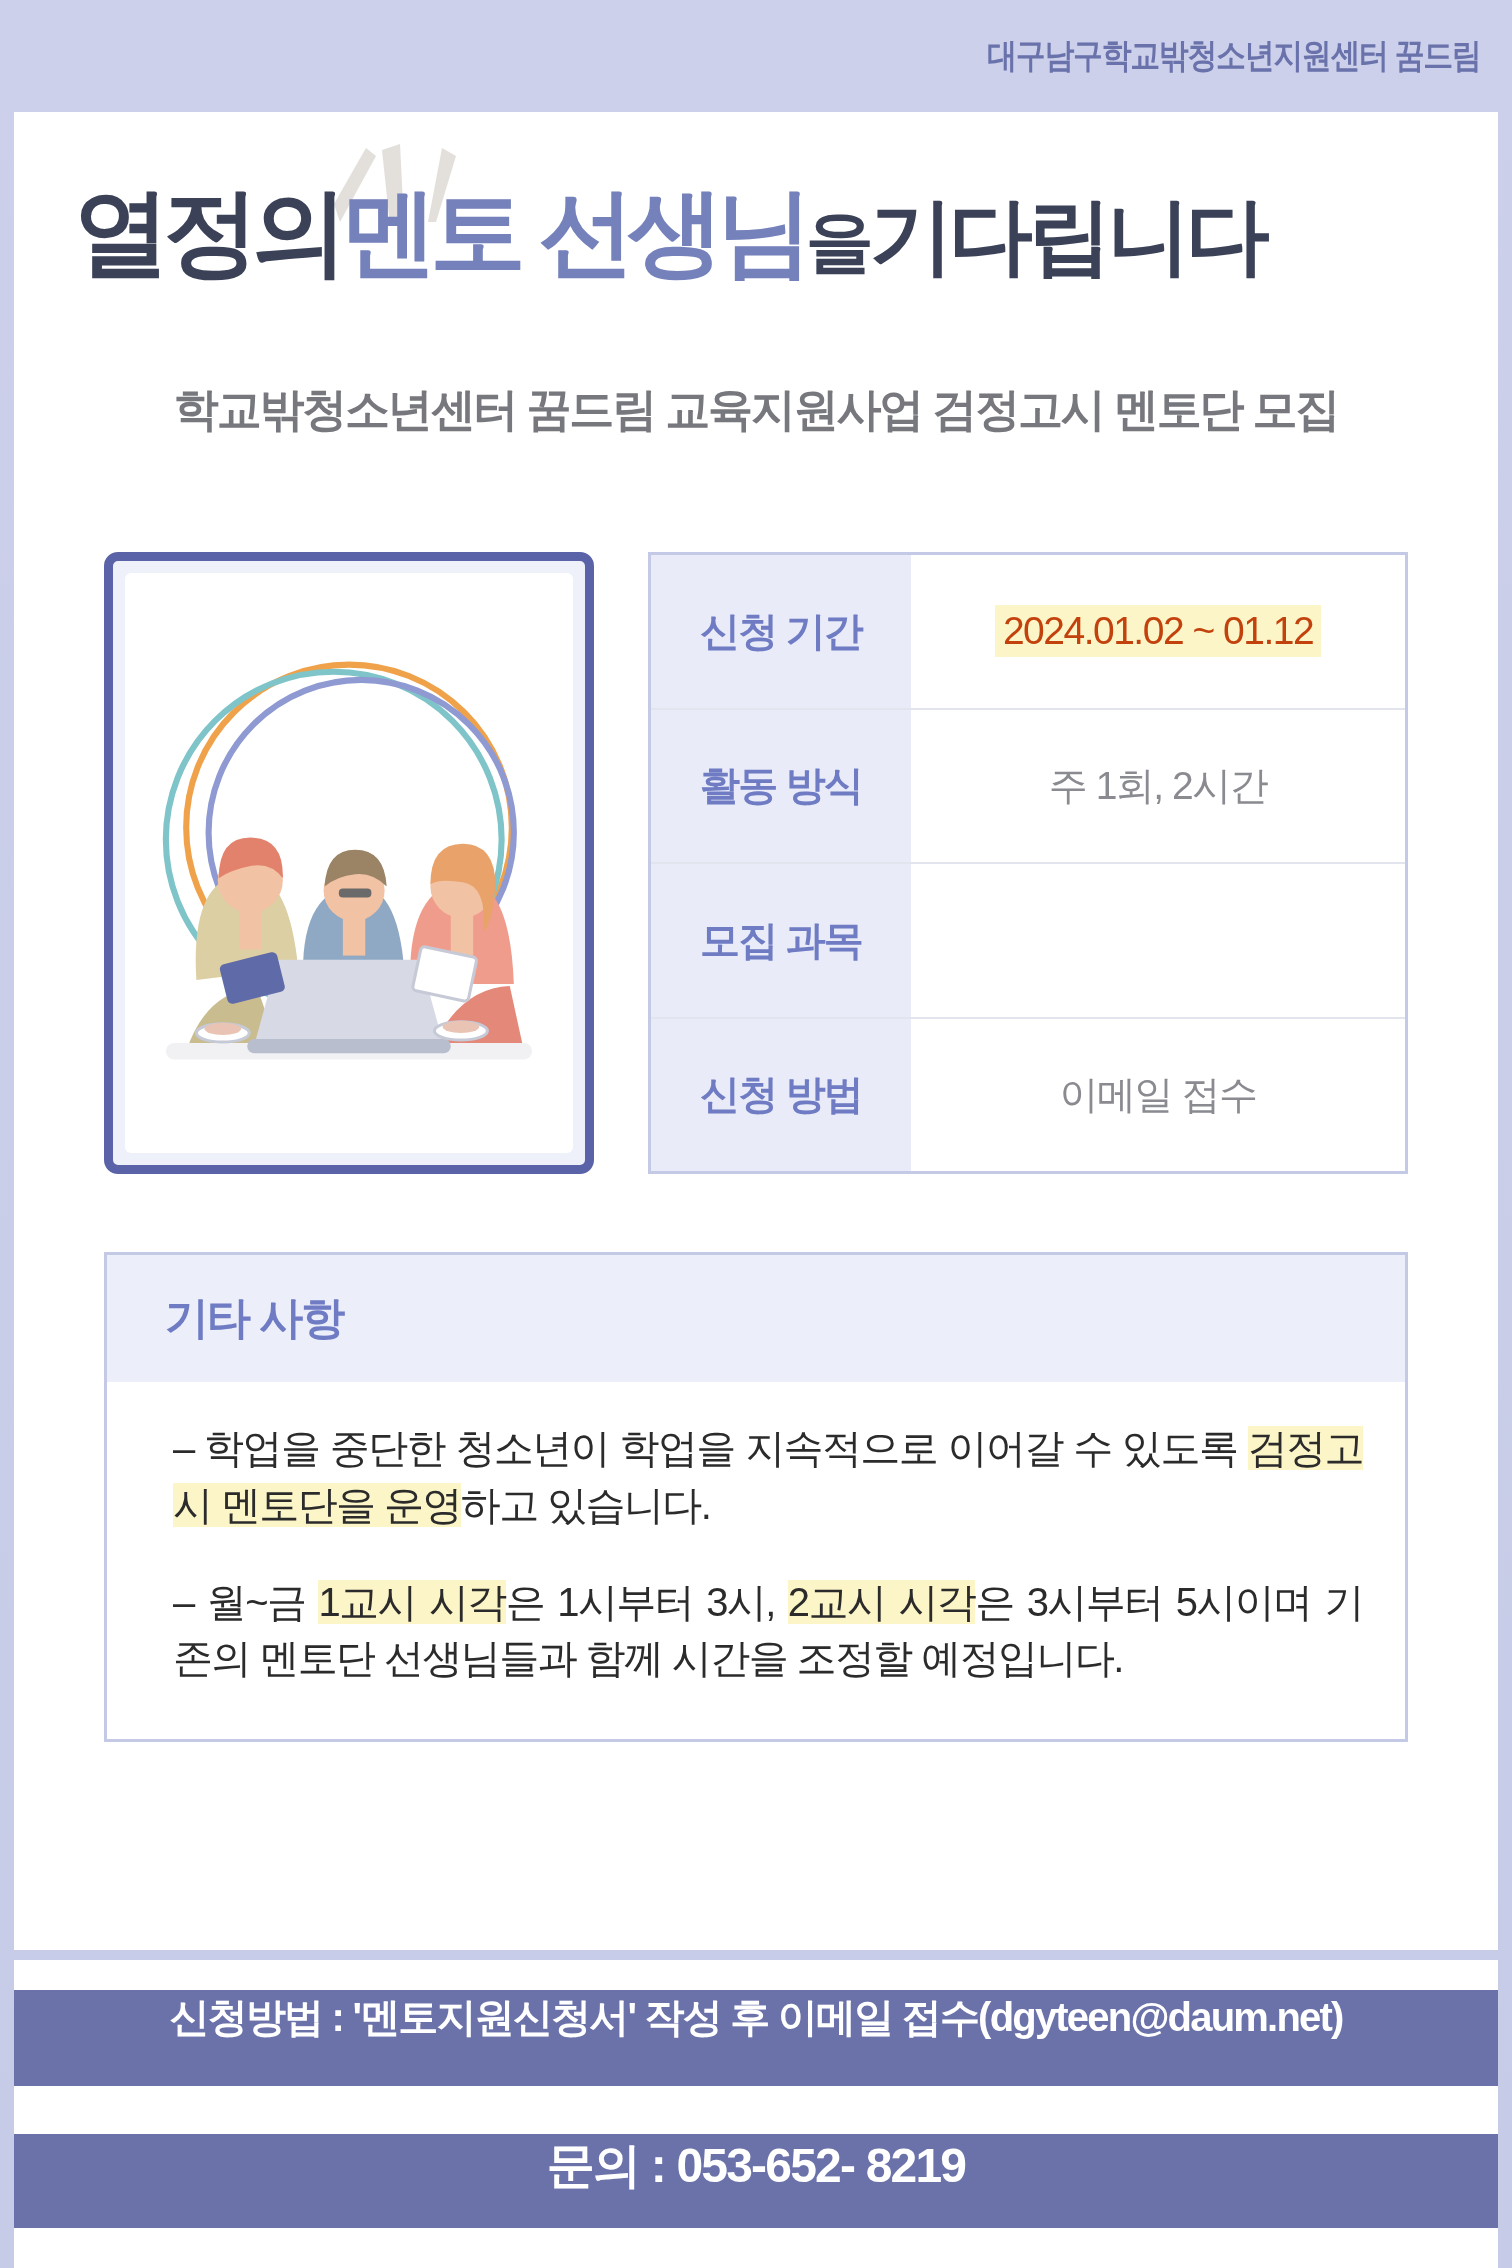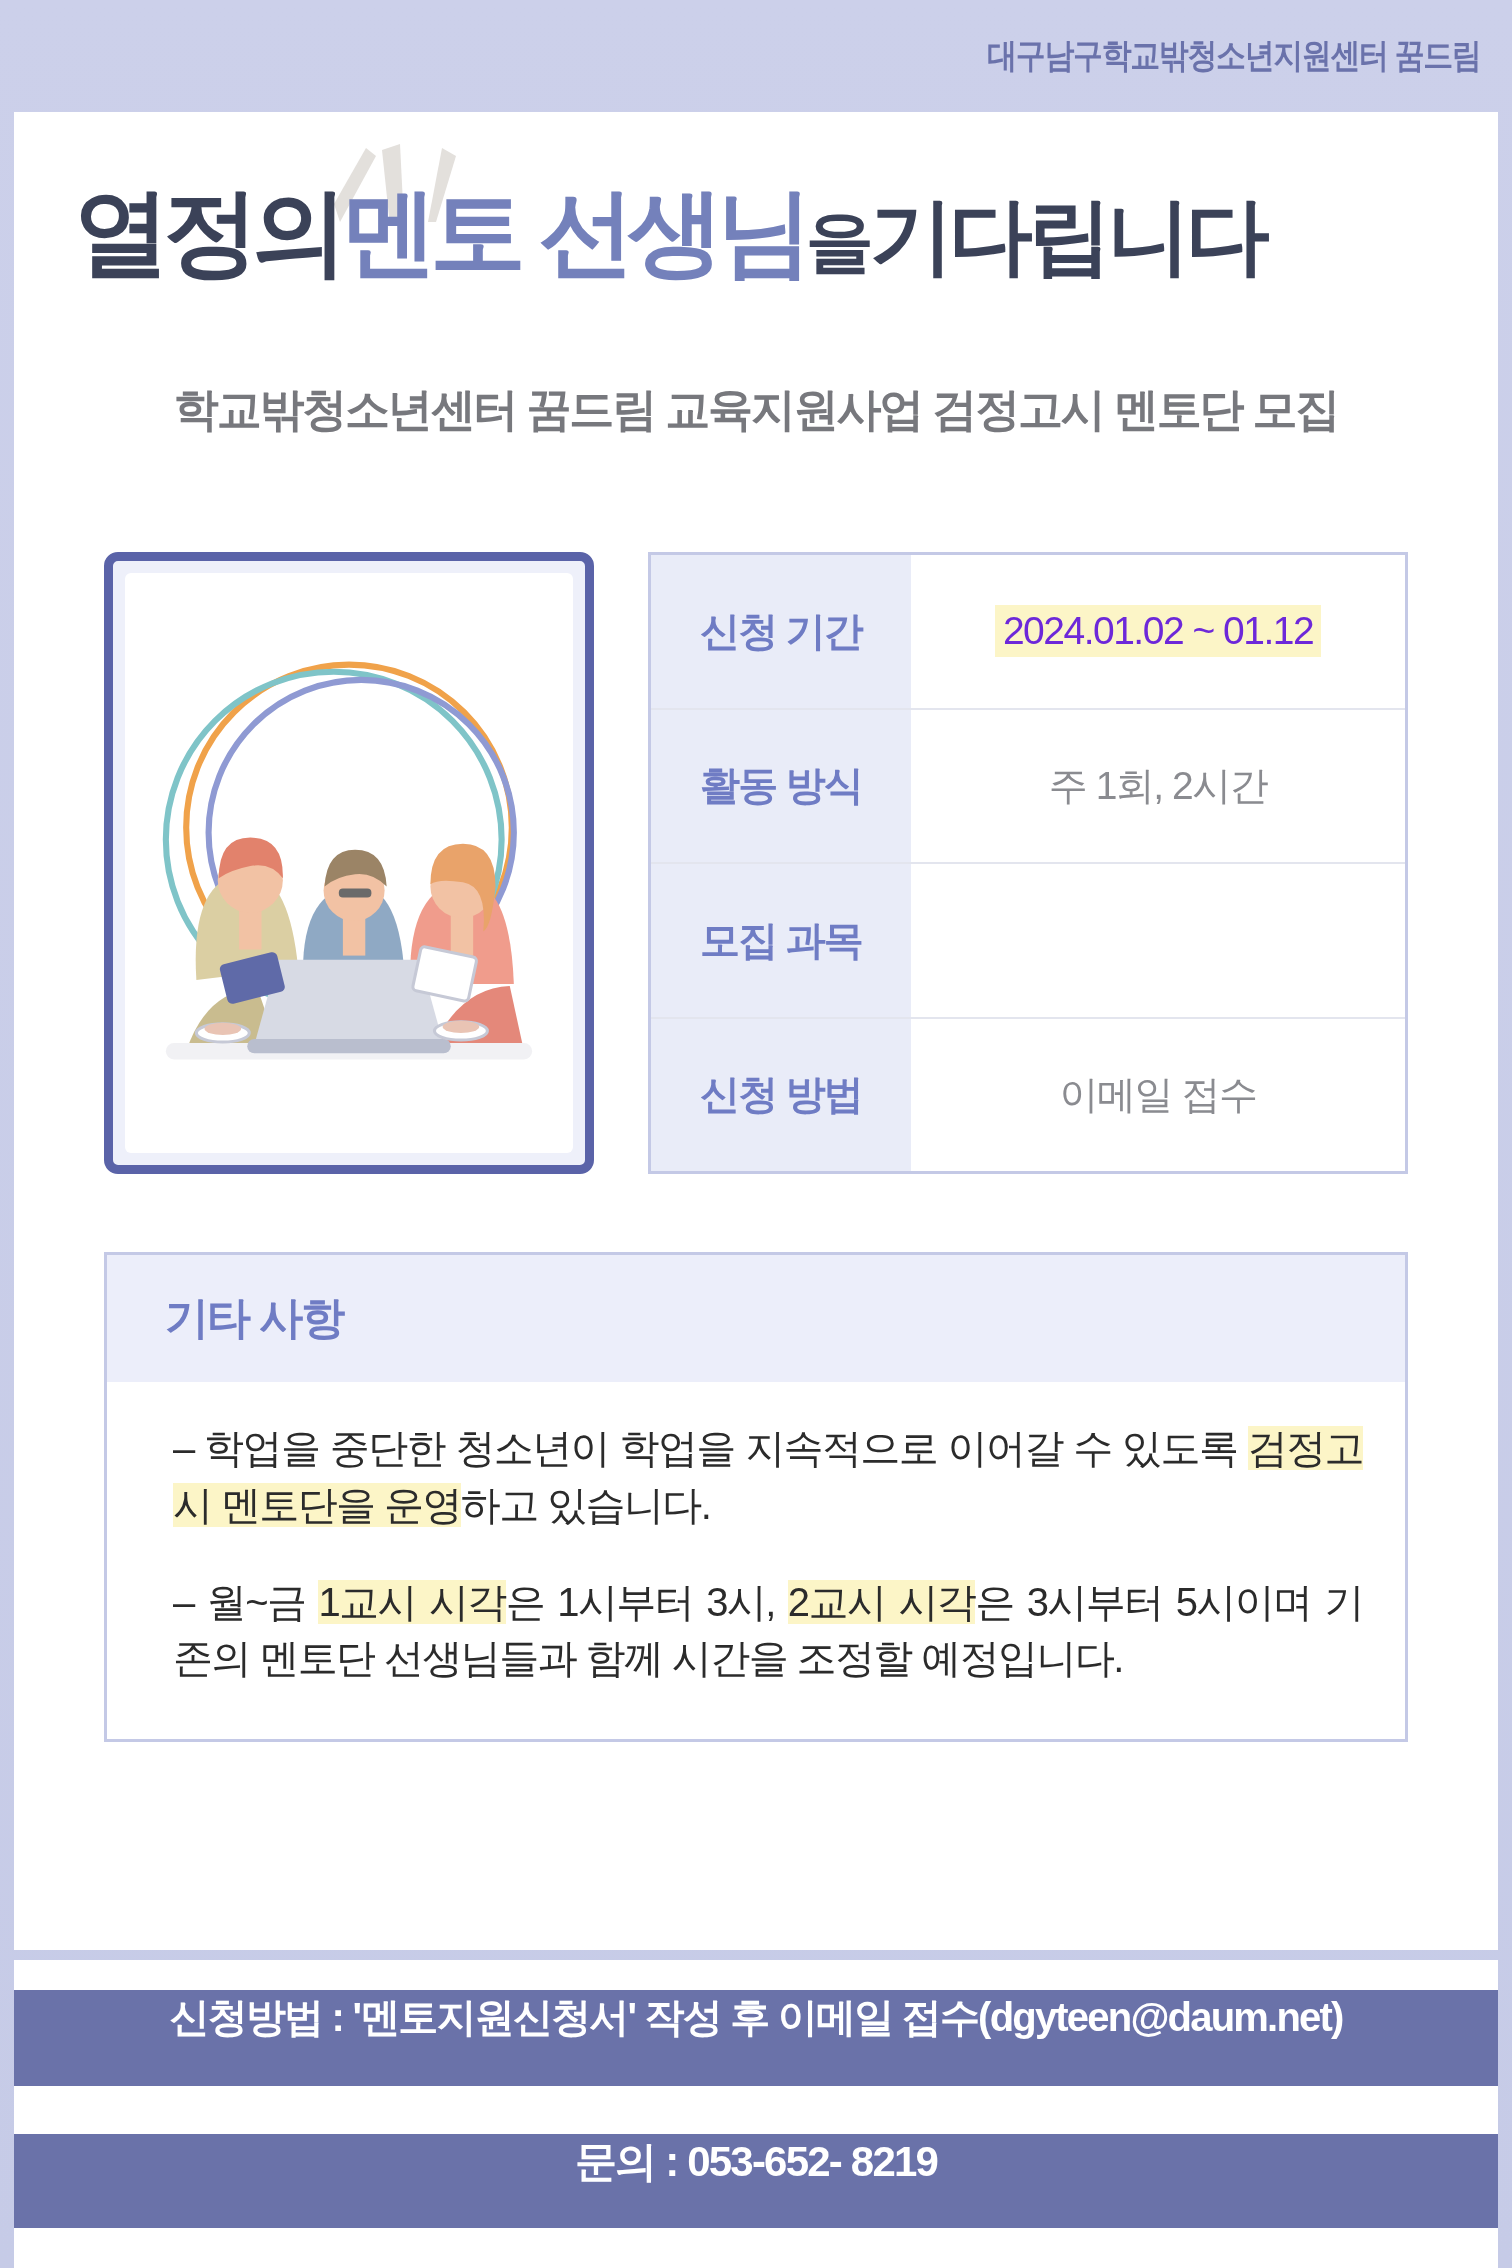--- a/index.html
+++ b/index.html
@@ -155,21 +155,21 @@
     display: flex;
     align-items: center;
     justify-content: center;
     font-size: 39px;
     color: #8a8b90;
     letter-spacing: -1.5px;
   }
   .hl-yellow {
     background: #fcf5c7;
     padding: 4px 8px;
-    color: #6d28d9;
+    color: #c2410c;
   }
 
   
   .notes {
     position: absolute;
     left: 90px;
     top: 1140px;
     width: 1304px;
     border: 3px solid #c4c9e6;
     background: #fff;
@@ -198,21 +198,21 @@
   .gapwhite { background: #ffffff; height: 30px; }
   .fbar {
     background: #6a72a9;
     display: flex;
     align-items: flex-start;
     justify-content: center;
     color: #ffffff;
     letter-spacing: -1.8px;
   }
   .fbar-1 { height: 96px; font-size: 40px; font-weight: 700; }
-  .fbar-2 { height: 96px; font-size: 42px; font-weight: 700; }
+  .fbar-2 { height: 96px; font-size: 48px; font-weight: 700; }
   .fgap { height: 48px; background: #ffffff; }
   .footer-wrap {
     position: absolute;
     left: 14px;
     top: 1960px;
     width: 1484px;
   }
   .bottom-white {
     position: absolute;
     left: 14px;

